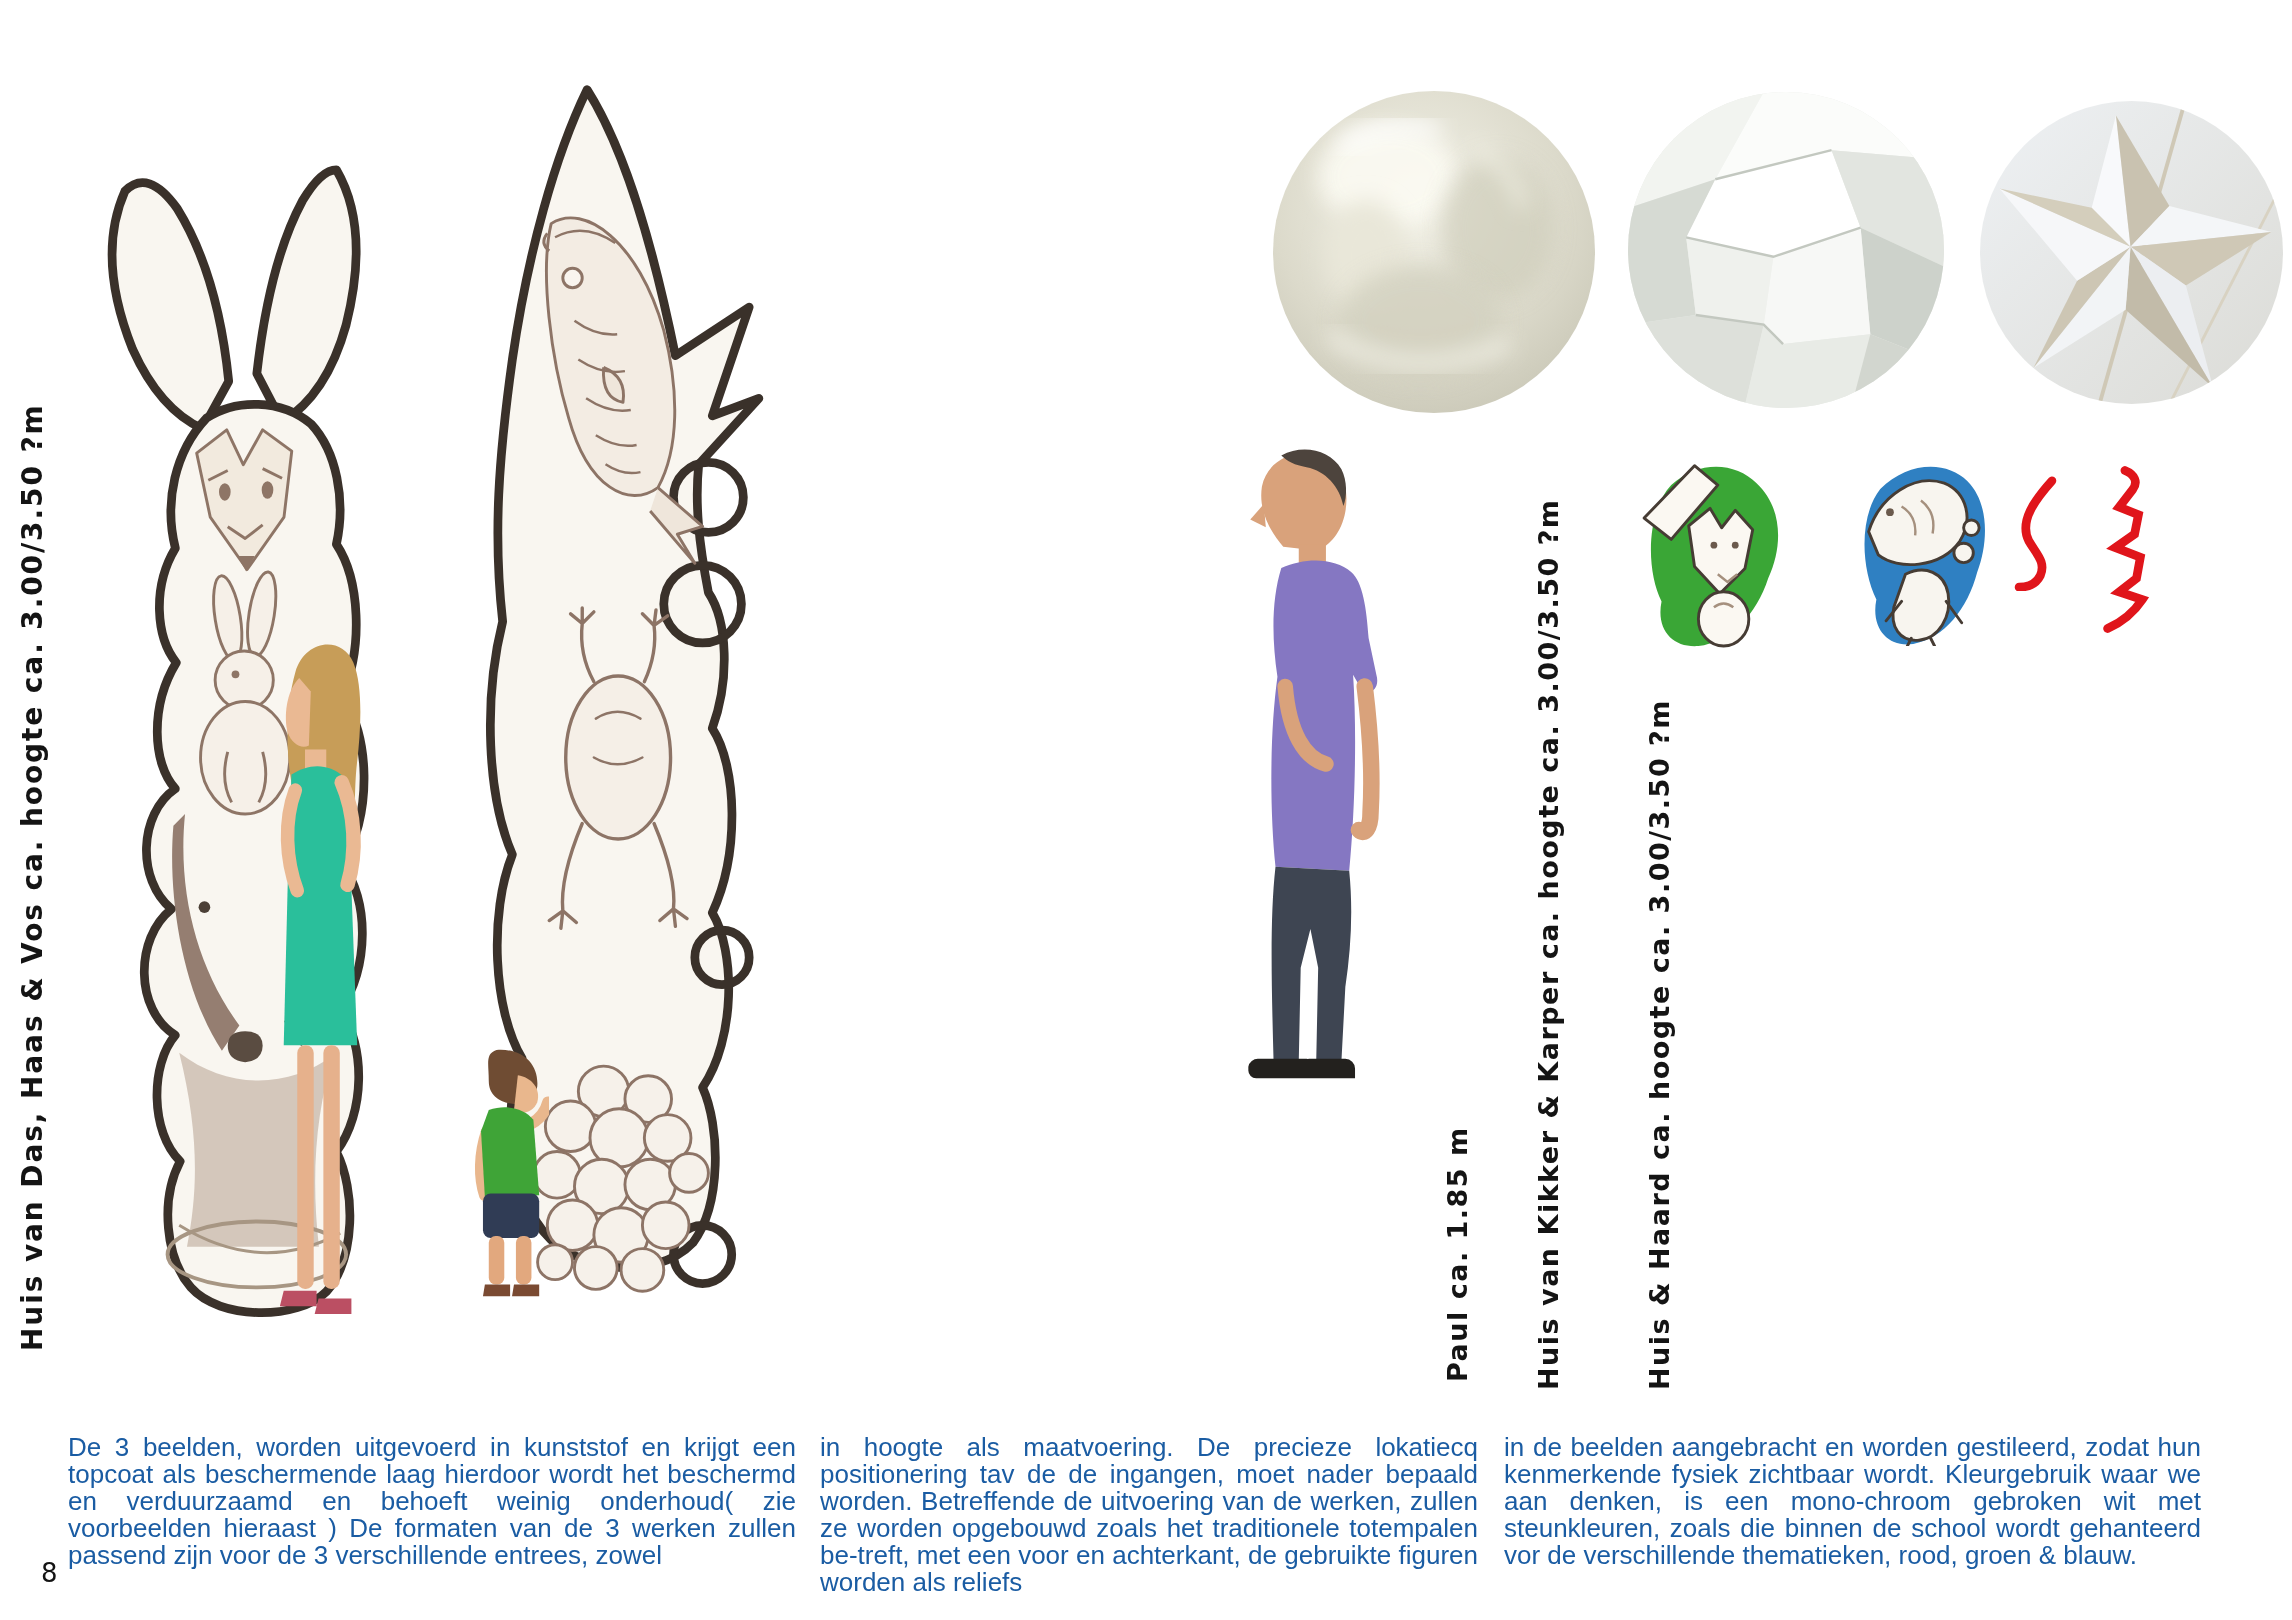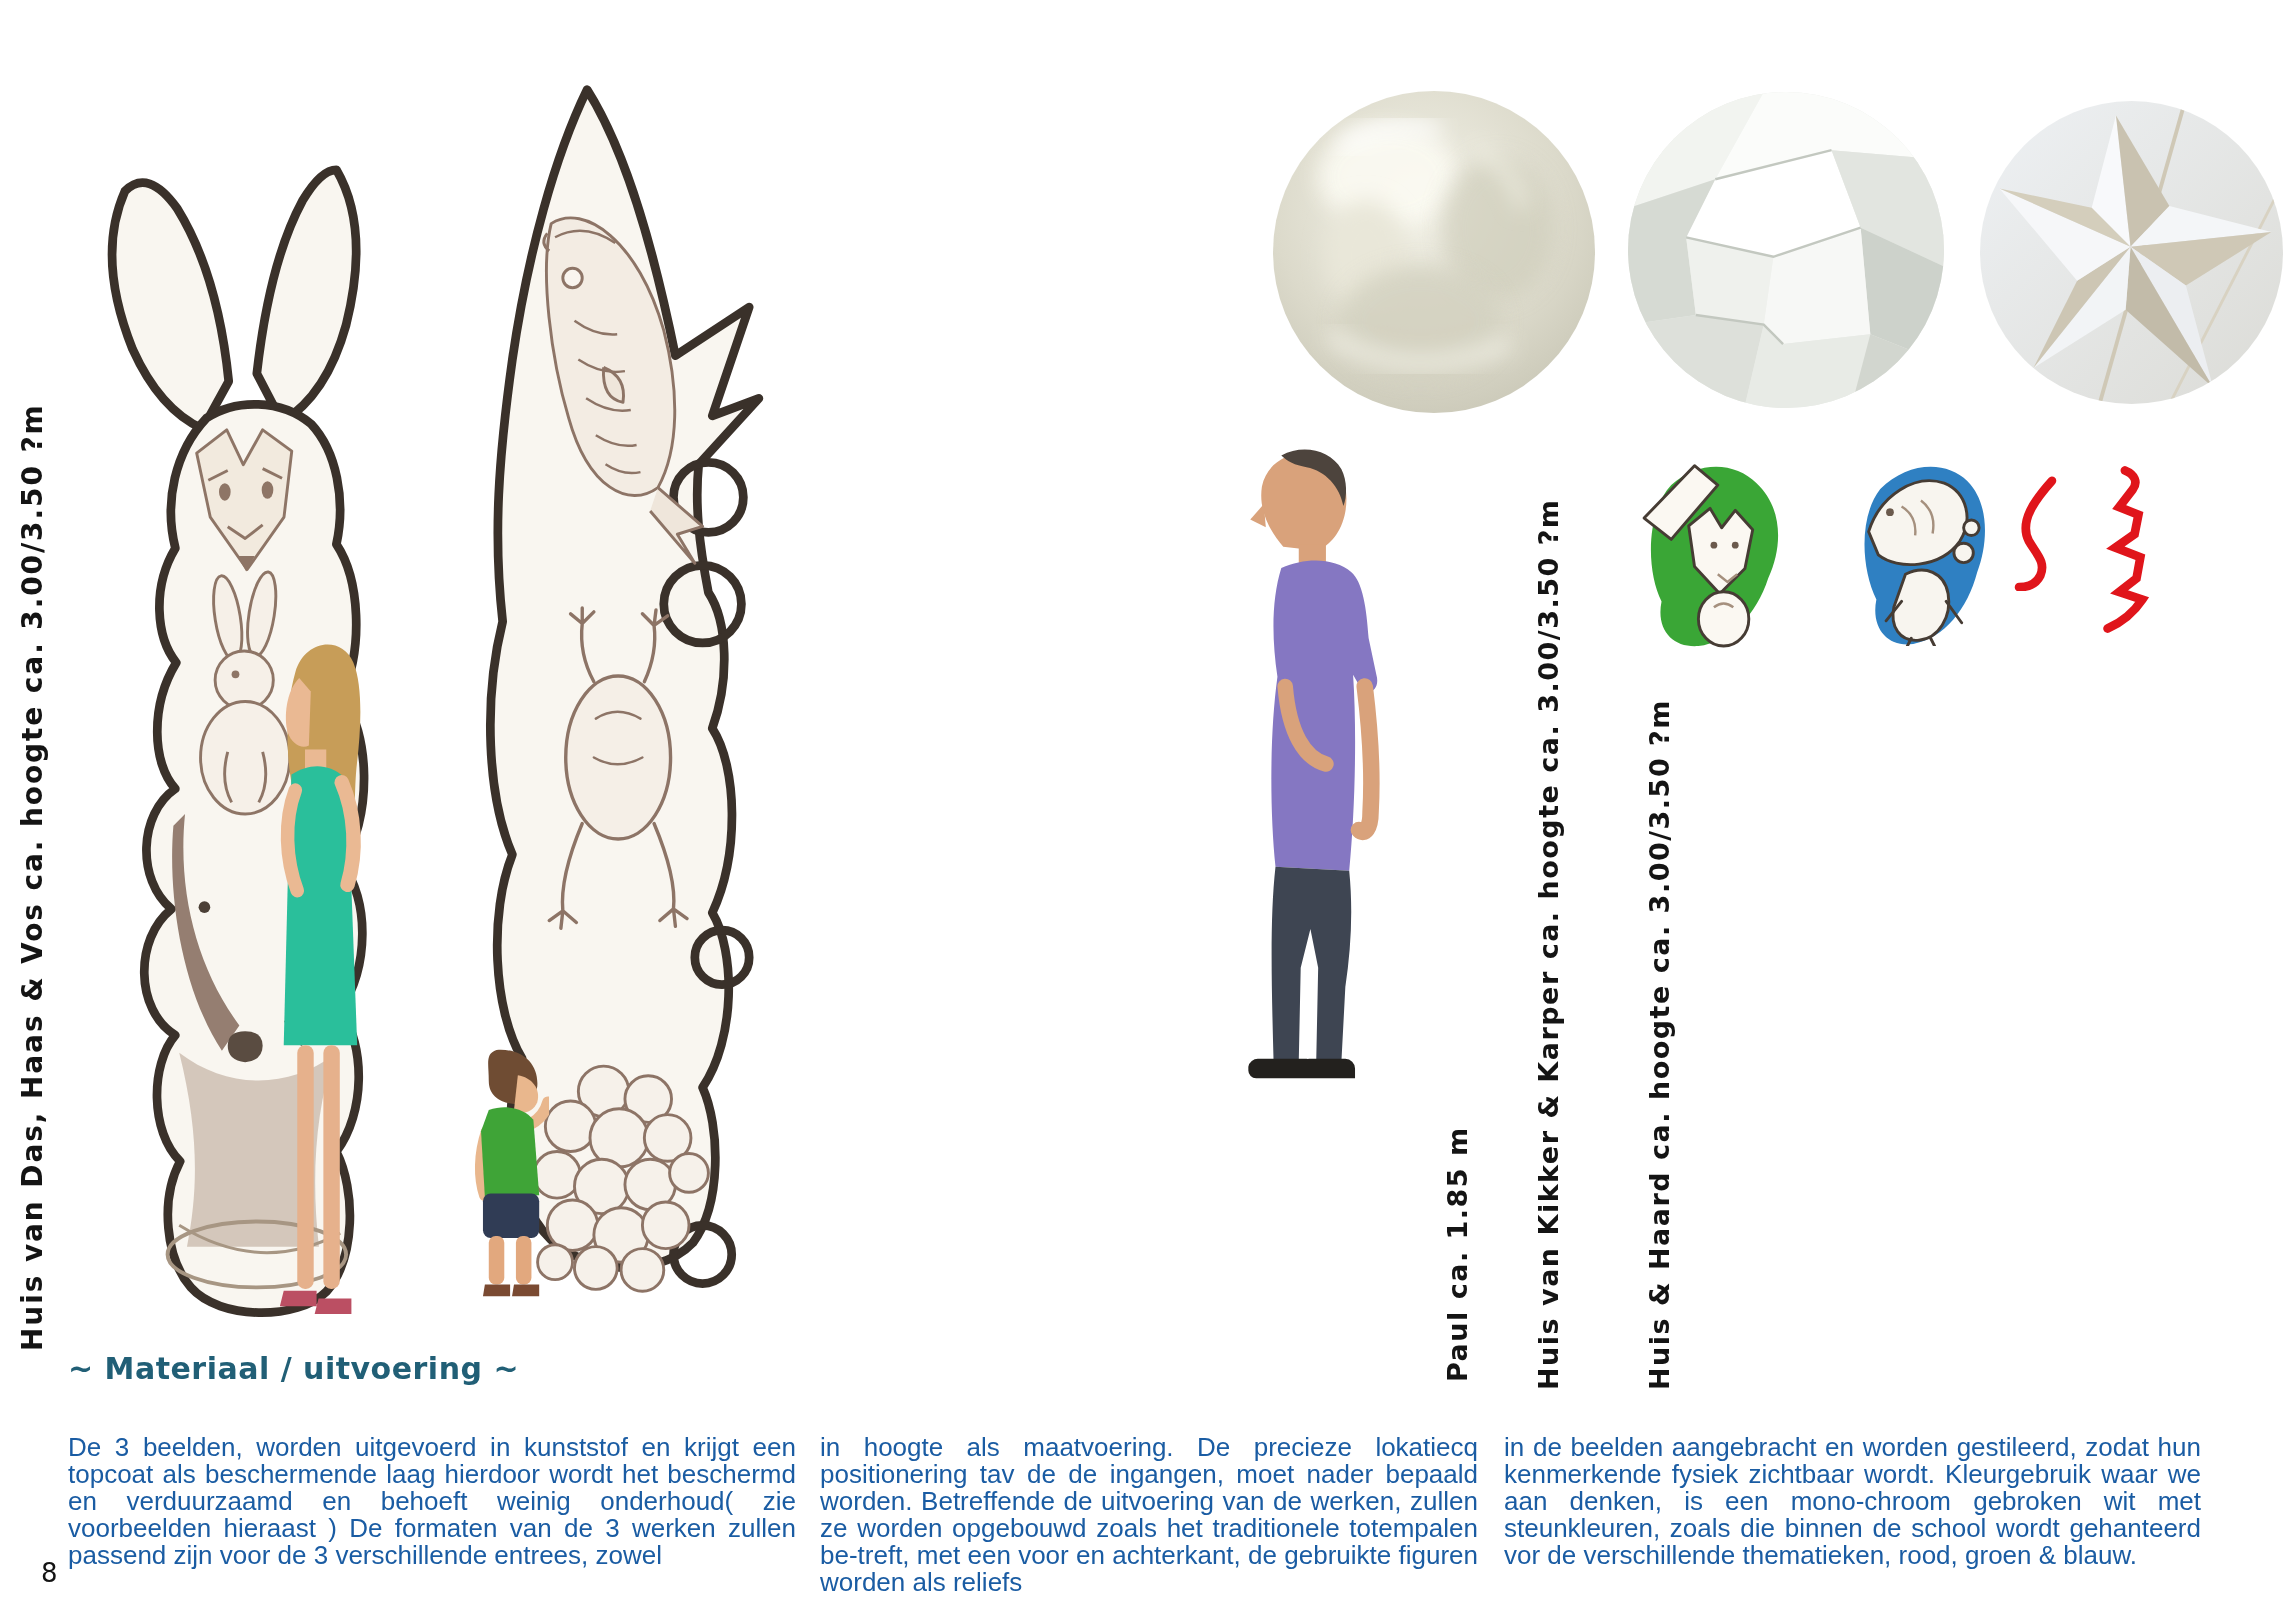--- a/index.html
+++ b/index.html
@@ -77,23 +77,20 @@
     <path fill="#eab993" d="M24 44 C10 58 8 86 12 100 C16 112 26 118 34 114 L36 58 Z"></path>
     <rect x="30" y="118" width="22" height="34" fill="#eab993"></rect>
     <path fill="#2abf9b" d="M16 144 C34 132 54 132 70 146 L78 262 L84 424 L8 424 L12 262 Z"></path>
     <path d="M68 152 C82 184 84 224 74 258" stroke="#eab993" stroke-width="15" fill="none" stroke-linecap="round"></path>
     <path d="M20 160 C8 192 10 232 22 264" stroke="#eab993" stroke-width="14" fill="none" stroke-linecap="round"></path>
     <rect x="22" y="424" width="17" height="252" rx="8" fill="#e6b18c"></rect>
     <rect x="49" y="424" width="17" height="252" rx="8" fill="#e6b18c"></rect>
     <path fill="#bb4f63" d="M8 678 h34 v16 h-38 z M44 686 h34 v16 h-38 z"></path>
   </svg>
 
-  <div class="heading" style="color: rgb(33, 95, 118);">
-    <span>~ Materiaal / uitvoering ~</span>
-  </div>
 
   <div class="bodycol" style="left: 68px; width: 728px; color: rgb(26, 92, 163);">
     <span>De 3 beelden, worden uitgevoerd in kunststof en krijgt een topcoat als beschermende laag hierdoor wordt het beschermd en verduurzaamd en behoeft weinig onderhoud( zie voorbeelden hieraast ) De formaten van de 3 werken zullen passend zijn voor de 3 verschillende entrees, zowel</span>
   </div>
   <div class="bodycol" style="left: 1504px; width: 697px; color: rgb(26, 92, 163);">
     <span>in de beelden aangebracht en worden  gestileerd, zodat hun kenmerkende fysiek zichtbaar wordt. Kleurgebruik waar we aan denken, is een mono-chroom gebroken wit met steunkleuren, zoals die binnen de school wordt gehanteerd vor de verschillende thematieken, rood, groen &amp; blauw.</span>
   </div>
   <div class="bodycol" style="left: 820px; width: 658px; color: rgb(26, 92, 163);">
     <span>in hoogte als maatvoering. De precieze lokatiecq positionering tav de de ingangen, moet nader bepaald worden. Betreffende de uitvoering van de werken, zullen ze worden opgebouwd zoals het traditionele totempalen be-treft, met een voor en achterkant, de gebruikte figuren worden als reliefs</span>
   </div>

